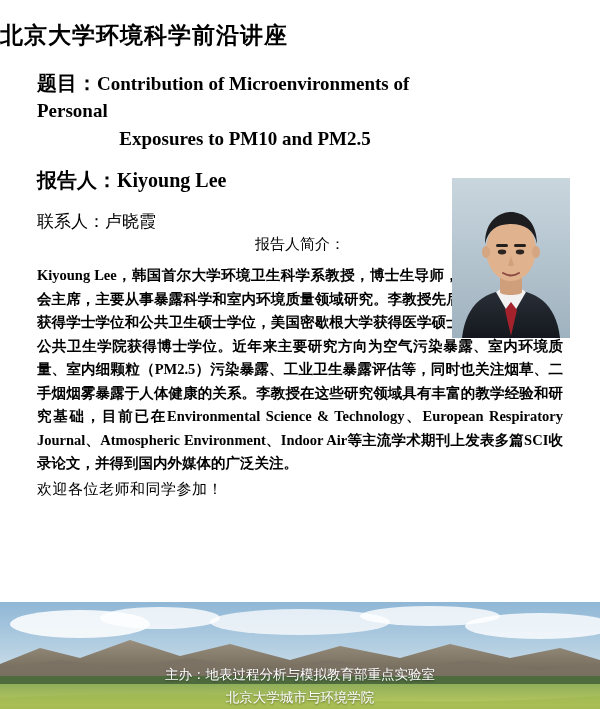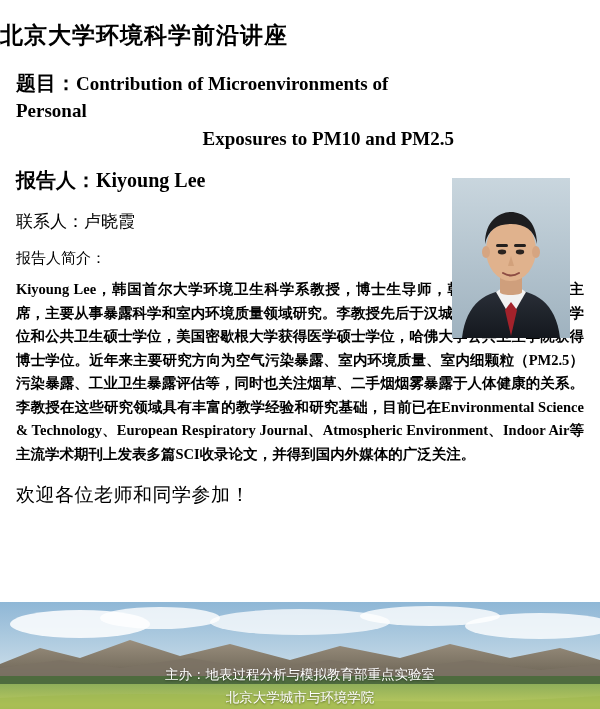--- a/index.html
+++ b/index.html
@@ -24,41 +24,41 @@
   .title {
     text-align: left;
     font-size: 23px;
     font-weight: bold;
     letter-spacing: 1px;
     margin: 22px 0 0 0;
     line-height: 1.2;
   }
   .body-area {
     position: relative;
-    padding: 0 16px;
+    padding: 0 37px;
     box-sizing: border-box;
   }
   .topic-row {
     margin-top: 20px;
     padding-right: 130px;
     box-sizing: border-box;
   }
   .topic-label {
     font-size: 20px;
     font-weight: bold;
   }
   .topic-text {
     font-size: 19px;
     font-weight: bold;
     line-height: 1.45;
   }
   .topic-line2 {
     font-size: 19px;
     font-weight: bold;
-    text-align: right;
+    text-align: center;
     padding-left: 20px;
     line-height: 1.45;
   }
   .speaker-row {
     margin-top: 15px;
     font-size: 20px;
     font-weight: bold;
     padding-right: 140px;
   }
   .meta {
@@ -66,34 +66,34 @@
     font-size: 16.5px;
     line-height: 1.75;
     padding-right: 140px;
   }
   .contact {
     margin-top: 14px;
     font-size: 17px;
     line-height: 1.6;
   }
   .bio-head {
-    margin-top: 14px;
     font-size: 15px;
+    text-align: center;
   }
   .bio {
     margin-top: 10px;
     font-size: 14.5px;
     line-height: 1.62;
     text-align: justify;
     font-weight: bold;
     text-justify: inter-ideograph;
   }
   .welcome {
-    margin-top: 16px;
-    font-size: 19px;
+    margin-top: 4px;
+    font-size: 15px;
     letter-spacing: 0.5px;
   }
   .portrait {
     position: absolute;
     right: 30px;
     top: 108px;
     width: 118px;
     height: 160px;
     overflow: hidden;
     border: 0;

